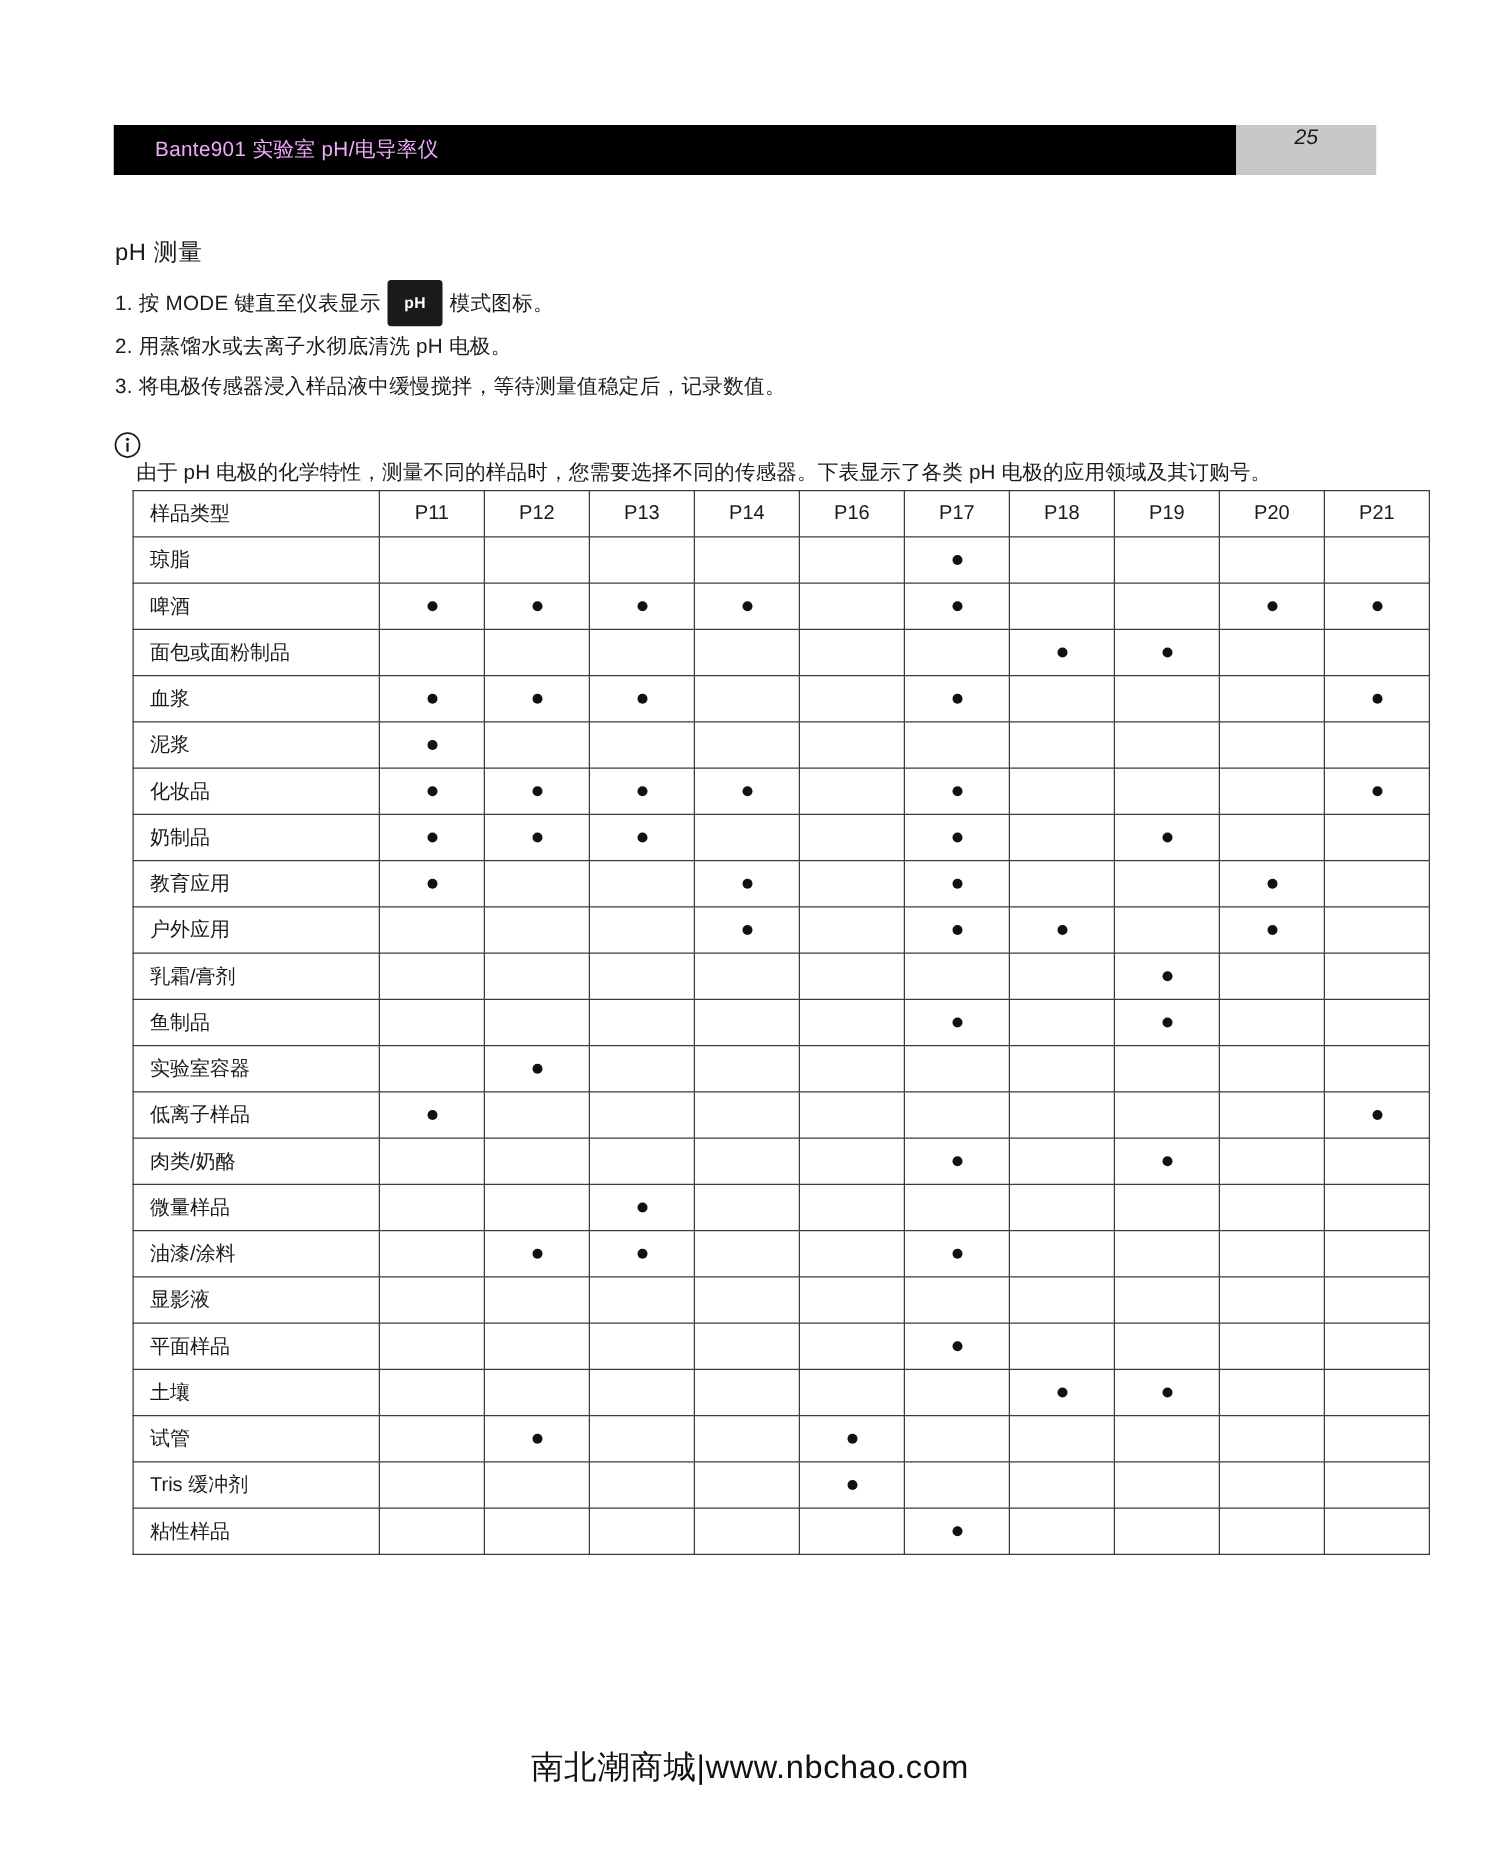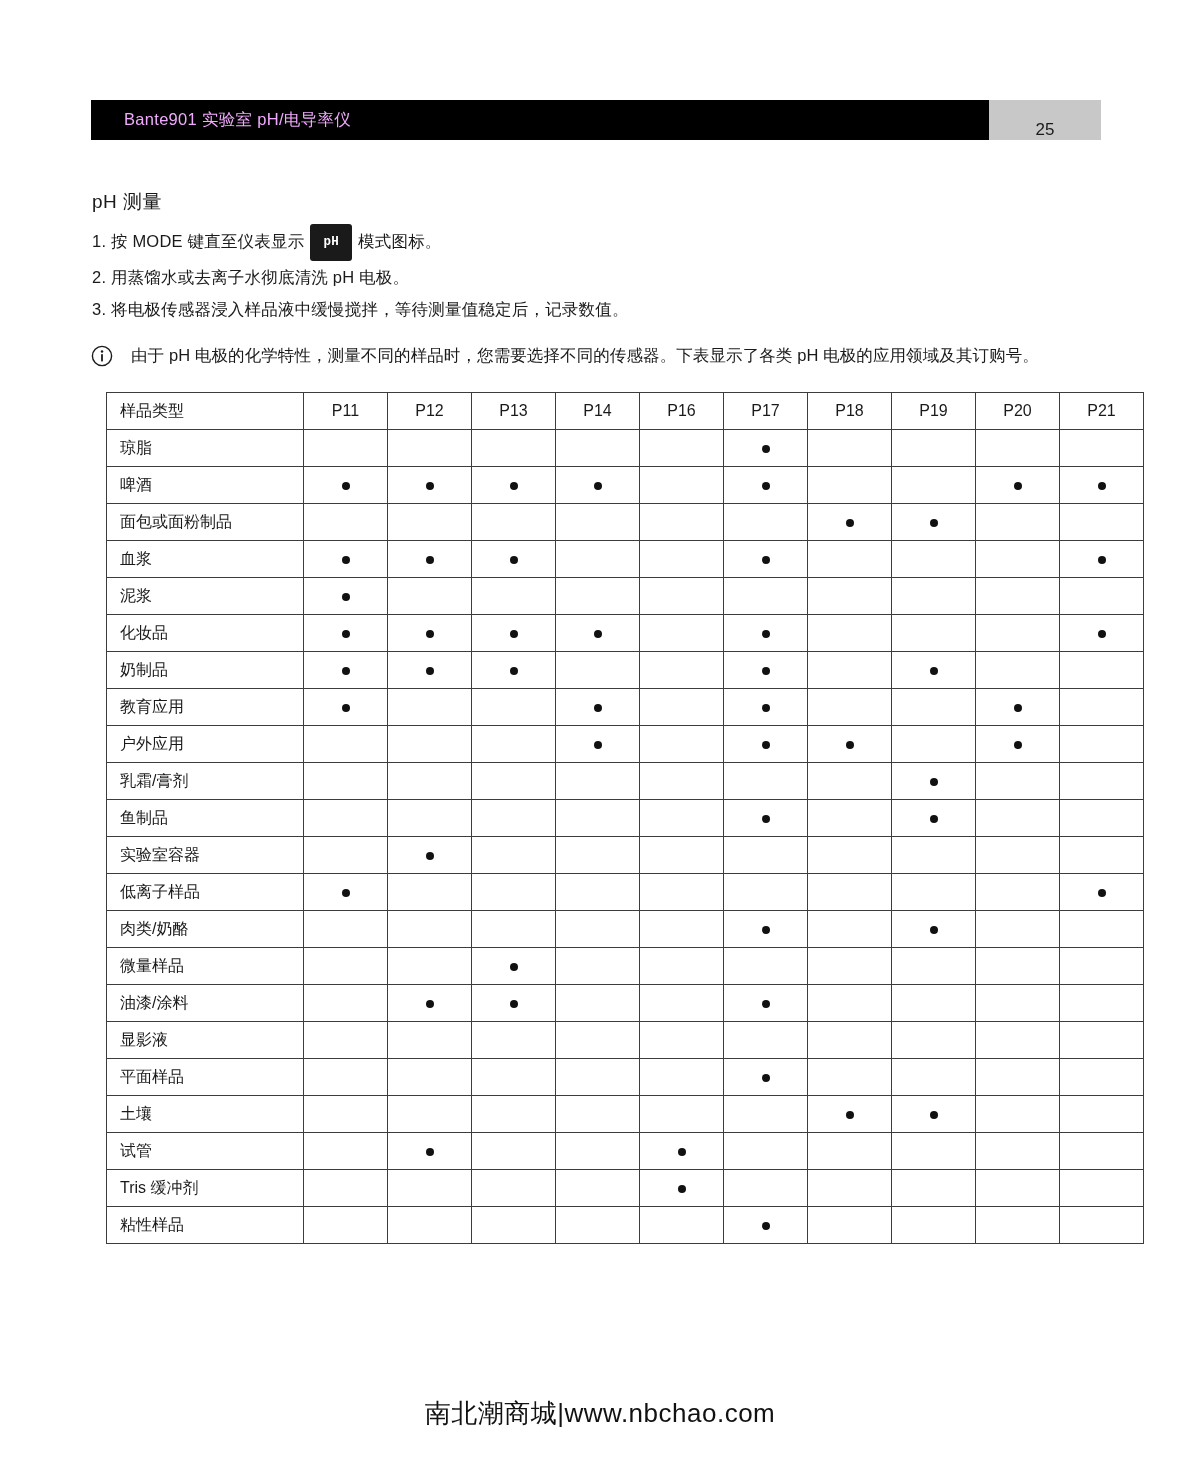--- a/index.html
+++ b/index.html
@@ -42,24 +42,25 @@
     color: #f0abfc;
     font-size: 16.5px;
     letter-spacing: 0.3px;
     white-space: nowrap;
     text-align: center;
   }
   .header-page {
     width: 112px;
     background: #c8c8c8;
     display: flex;
-    align-items: flex-end;
+    align-items: flex-start;
     justify-content: center;
     color: #1a1a1a;
     font-size: 17px;
+    font-style: italic;
   }
 
   
   .section-title {
     position: absolute;
     left: 92px;
     top: 189px;
     font-size: 19px;
     font-weight: normal;
     letter-spacing: 0.5px;
@@ -81,31 +82,31 @@
     display: inline-block;
     background: #1a1a1a;
     color: #ffffff;
     font-size: 12.5px;
     font-weight: bold;
     border-radius: 3px;
     padding: 2px 13px 3px 13px;
     margin: 0 6px;
     vertical-align: 2px;
     letter-spacing: 0.3px;
-    font-family: Liberation Mono, monospace;
   }
 
   
   .note {
     position: absolute;
     left: 91px;
     top: 344px;
     width: 1015px;
     display: flex;
     align-items: flex-start;
+    flex-direction: column;
   }
   .note-icon {
     width: 22px;
     height: 22px;
     flex: 0 0 22px;
     margin-top: 1px;
   }
   .note-icon svg { display: block; }
   .note-text {
     margin-left: 18px;

